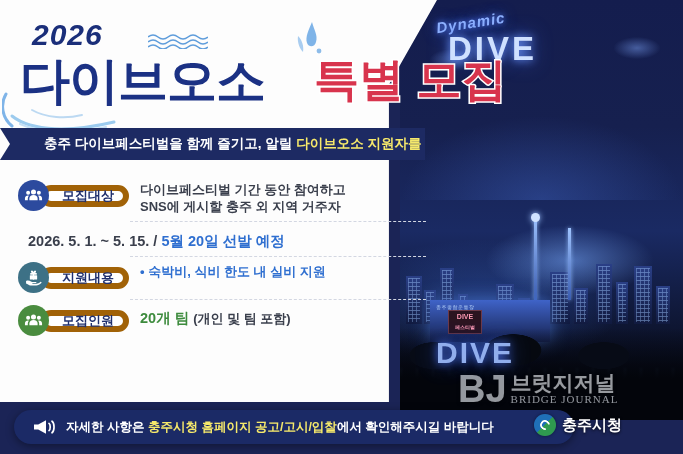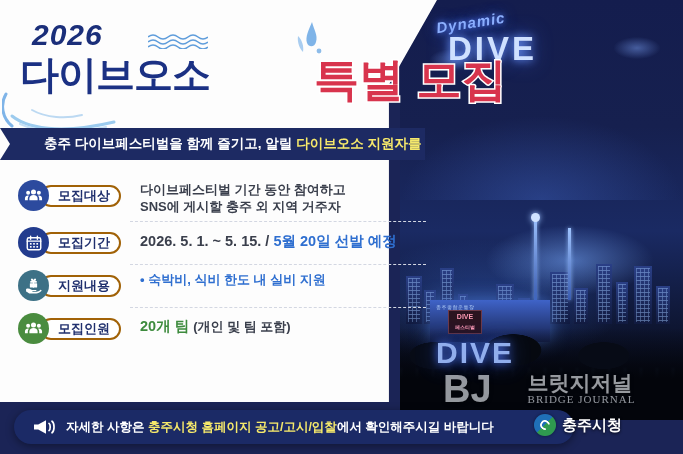--- a/index.html
+++ b/index.html
@@ -129,21 +129,21 @@
   }
   .splash-drop{
     position:absolute; left:296px; top:22px; width:26px; height:36px;
   }
   .splash-left{
     position:absolute; left:2px; top:88px; width:120px; height:46px;
   }
 
   .title-main{
     position:absolute; left:20px; top:48px;
-    font-size:39px; font-weight:bold; color:#1b3184;
+    font-size:50px; font-weight:bold; color:#1b3184;
     letter-spacing:-1px; white-space:nowrap;
   }
   .title-accent{
     position:absolute; left:314px; top:50px;
     font-size:45px; font-weight:bold; color:#d8344d;
     letter-spacing:0px; white-space:nowrap;
     -webkit-text-stroke:3px #ffffff;
     paint-order:stroke fill;
     z-index:5;
   }
@@ -170,21 +170,21 @@
     border-top:1px dashed #d3d7e2;
   }
   .badge{ display:flex; align-items:center; flex:0 0 auto; width:112px; }
   .circ{
     width:31px; height:31px; border-radius:50%;
     display:flex; align-items:center; justify-content:center;
     flex:0 0 auto; z-index:2;
   }
   .pill{
     margin-left:-9px; height:22px; padding:0 9px 0 16px;
-    border:2px solid #a16207; border-radius:11px; background:#fff;
+    border:6px solid #a16207; border-radius:11px; background:#fff;
     display:flex; align-items:center;
     font-size:13px; font-weight:bold; color:#20306e;
     white-space:nowrap;
   }
   .row-body{ flex:1; padding-left:10px; padding-top:1px; }
   .line{ font-size:13px; color:#20242e; line-height:17px; white-space:nowrap; font-weight:bold;}
   .blue{ color:#2f6fd0; }
   .green{ color:#3d8b3d; }
   .muted{ color:#3a3f4c; font-weight:bold; }
   .bullet::before{ content:"• "; }
@@ -217,22 +217,22 @@
     display:block; width:10px; height:10px; border-radius:50%;
     border:2px solid #fff; border-right-color:transparent; transform:rotate(35deg);
   }
   .city-name{
     margin-left:6px; font-size:15px; font-weight:bold; color:#fff;
     text-shadow:0 1px 3px rgba(0,0,0,.8);
   }
 
   
   .watermark{
-    position:absolute; left:443px; top:372px; z-index:9;
-    display:flex; align-items:center; opacity:.62; pointer-events:none;gap:32px;
+    position:absolute; left:458px; top:372px; z-index:9;
+    display:flex; align-items:center; opacity:.62; pointer-events:none;
   }
   .wm-bj{
     font-size:38px; font-weight:bold; color:#eef2f8; line-height:34px;
     text-shadow:0 1px 4px rgba(0,0,0,.6);
   }
   .wm-txt{ margin-left:4px; }
   .wm-ko{
     font-size:21px; font-weight:bold; color:#f2f5fa; line-height:21px;
     text-shadow:0 1px 4px rgba(0,0,0,.6);
   }
@@ -332,37 +332,20 @@
         </div>
         <div class="pill">모집대상</div>
       </div>
       <div class="row-body">
         <div class="line muted">다이브페스티벌 기간 동안 참여하고</div>
         <div class="line muted">SNS에 게시할 충주 외 지역 거주자</div>
       </div>
     </div>
 
     <div class="row">
-      <div class="badge">
-        <div class="circ" style="background:#233c8e">
-          <svg width="18" height="18" viewBox="0 0 24 24" fill="none" stroke="#fff" stroke-width="1.9">
-            <rect x="3" y="5" width="18" height="16" rx="2.2" fill="none"></rect>
-            <path d="M3 9.5h18M7.5 3v4M16.5 3v4" stroke-linecap="round"></path>
-            <g fill="#fff" stroke="none">
-              <rect x="6.6" y="12" width="2.2" height="2.2"></rect>
-                <rect x="10.9" y="12" width="2.2" height="2.2"></rect>
-                <rect x="15.2" y="12" width="2.2" height="2.2"></rect>
-              <rect x="6.6" y="16" width="2.2" height="2.2"></rect>
-                <rect x="10.9" y="16" width="2.2" height="2.2"></rect>
-                <rect x="15.2" y="16" width="2.2" height="2.2"></rect>
-            </g>
-          </svg>
-        </div>
-        <div class="pill">모집기간</div>
-      </div>
       <div class="row-body" style="padding-top:6px">
         <div class="line big">
           <span class="muted">2026. 5. 1. ~ 5. 15. /</span>
           <span class="blue">5월 20일 선발 예정</span>
         </div>
       </div>
     </div>
 
     <div class="row">
       <div class="badge">

